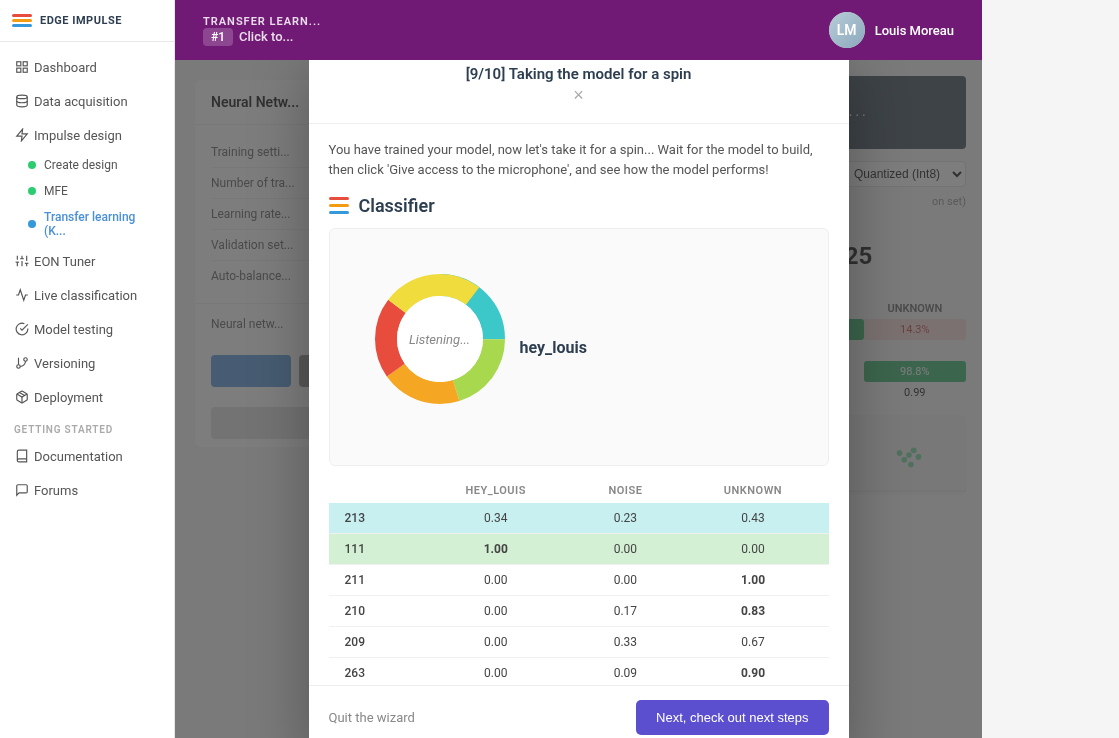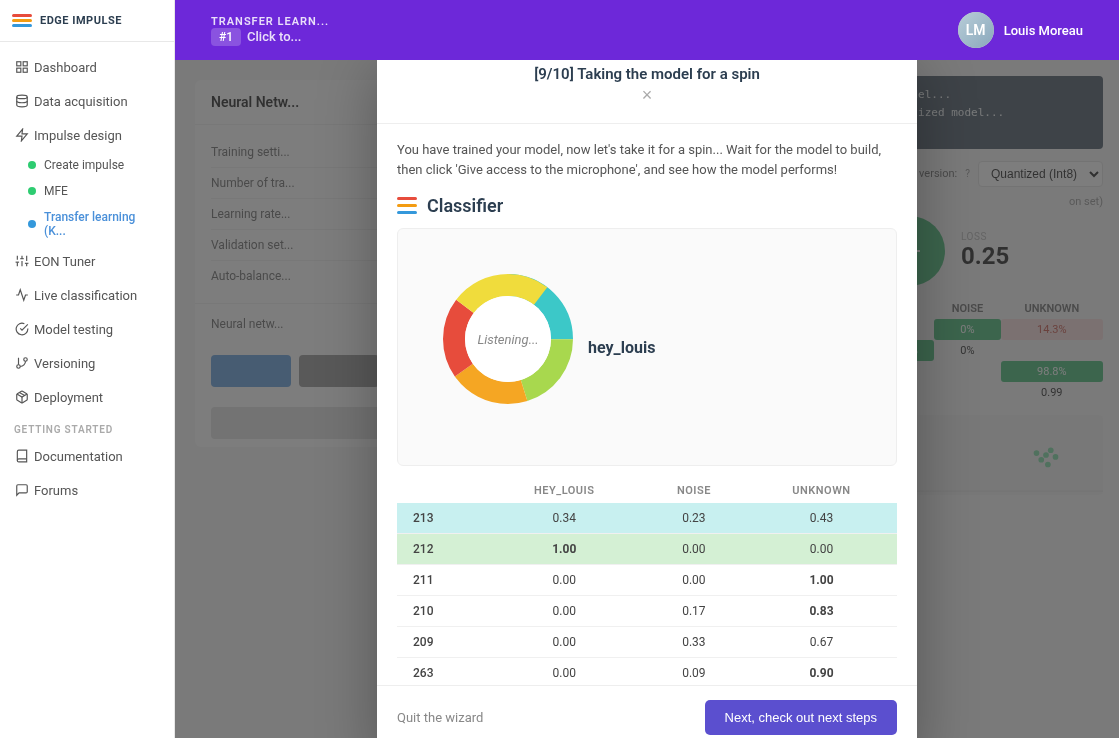--- a/index.html
+++ b/index.html
@@ -1,19 +1,19 @@
 <!DOCTYPE html>
 <html><head>
   <meta charset="utf-8">
   <style>
     * { box-sizing: border-box; margin: 0; padding: 0; }
     body { font-family: -apple-system, BlinkMacSystemFont, 'Segoe UI', Roboto, sans-serif; font-size: 13px; background: #f5f5f5; overflow: hidden; }
 
     
-    .app { display: flex; height: 738px; width: 1119px; position: relative; }
+    .app { display: flex; height: 738px; width: 982px; position: relative; }
 
     
     .sidebar { width: 175px; background: #fff; border-right: 1px solid #e8e8e8; display: flex; flex-direction: column; flex-shrink: 0; }
     .sidebar-logo { padding: 14px 12px; border-bottom: 1px solid #e8e8e8; display: flex; align-items: center; gap: 8px; }
     .logo-icon { display: flex; flex-direction: column; gap: 2px; }
     .logo-line { height: 3px; border-radius: 2px; }
     .logo-line:nth-child(1) { width: 20px; background: #e74c3c; }
     .logo-line:nth-child(2) { width: 20px; background: #f39c12; }
     .logo-line:nth-child(3) { width: 20px; background: #3498db; }
     .logo-text { font-size: 11px; font-weight: 700; color: #2c3e50; letter-spacing: 0.5px; }
@@ -28,21 +28,21 @@
     .dot { width: 8px; height: 8px; border-radius: 50%; flex-shrink: 0; }
     .dot-green { background: #2ecc71; }
     .dot-blue { background: #3498db; }
 
     .nav-section-label { font-size: 10px; font-weight: 600; color: #aaa; padding: 10px 14px 4px; letter-spacing: 0.8px; text-transform: uppercase; }
 
     
     .main { flex: 1; display: flex; flex-direction: column; overflow: hidden; }
 
     
-    .header { background: #6d28d9; color: white; padding: 0 36px; height: 60px; display: flex; align-items: center; justify-content: space-between; flex-shrink: 0; }
+    .header { background: #701a75; color: white; padding: 0 28px; height: 60px; display: flex; align-items: center; justify-content: space-between; flex-shrink: 0; }
     .header-left { display: flex; flex-direction: column; }
     .header-title { font-size: 11px; font-weight: 600; letter-spacing: 1px; opacity: 0.85; text-transform: uppercase; }
     .header-sub { display: flex; align-items: center; gap: 6px; font-size: 14px; font-weight: 500; }
     .header-right { display: flex; align-items: center; gap: 10px; }
     .avatar { width: 36px; height: 36px; border-radius: 50%; background: #ccc; overflow: hidden; display: flex; align-items: center; justify-content: center; }
     .avatar-img { width: 100%; height: 100%; object-fit: cover; background: linear-gradient(135deg, #a0b4c8, #7a9bb5); border-radius: 50%; }
     .user-name { font-size: 13px; font-weight: 500; }
 
     
     .content { flex: 1; overflow: hidden; position: relative; display: flex; }
@@ -156,21 +156,21 @@
           <svg width="14" height="14" viewBox="0 0 24 24" fill="none" stroke="#555" stroke-width="2">
               <polygon points="13 2 3 14 12 14 11 22 21 10 12 10 13 2"></polygon>
             </svg>
         </div>
         <span>Impulse design</span>
       </div>
 
       <div class="nav-sub">
         <div class="nav-sub-item">
           <div class="dot dot-green"></div>
-          <span>Create impulse</span>
+          <span>Create design</span>
         </div>
         <div class="nav-sub-item">
           <div class="dot dot-green"></div>
           <span>MFE</span>
         </div>
         <div class="nav-sub-item active-sub">
           <div class="dot dot-blue"></div>
           <span>Transfer learning (K...</span>
         </div>
       </div>
@@ -447,21 +447,21 @@
                 </tr>
               </thead>
               <tbody id="table-body">
               <tr style="background: rgb(200, 240, 240);">
                     <td style="text-align: left; padding-left: 16px; font-weight: 500;">213</td>
                     <td>0.34</td>
                     <td>0.23</td>
                     <td>0.43</td>
                   </tr>
                   <tr style="background: rgb(212, 240, 212);">
-                    <td style="text-align: left; padding-left: 16px; font-weight: 500;">212</td>
+                    <td style="text-align: left; padding-left: 16px; font-weight: 500;">111</td>
                     <td style="font-weight: 700;">1.00</td>
                     <td>0.00</td>
                     <td>0.00</td>
                   </tr>
                   <tr>
                     <td style="text-align: left; padding-left: 16px; font-weight: 500;">211</td>
                     <td>0.00</td>
                     <td>0.00</td>
                     <td style="font-weight: 700;">1.00</td>
                   </tr>

